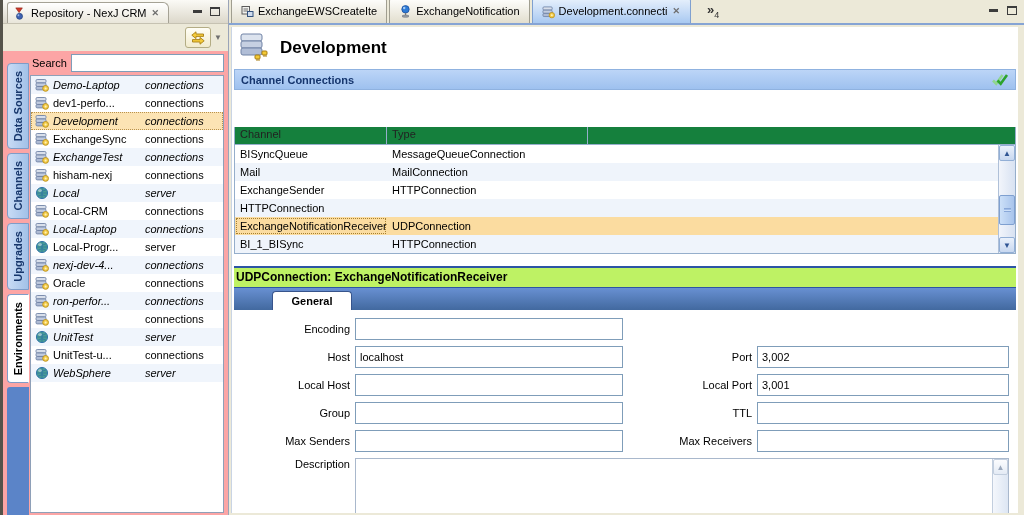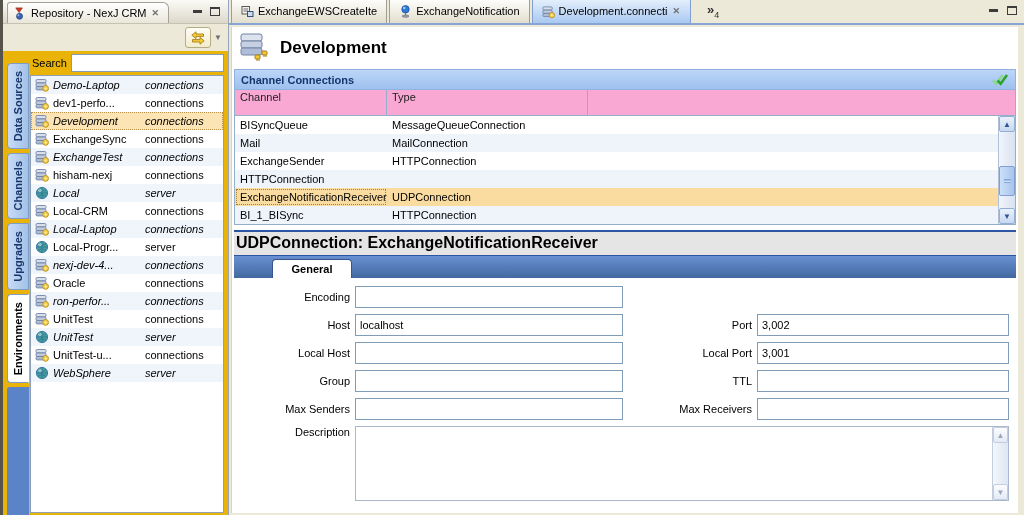--- a/index.html
+++ b/index.html
@@ -3,21 +3,21 @@
 <meta charset="utf-8">
 <style>
   html,body{margin:0;padding:0;width:1024px;height:515px;overflow:hidden;
     font-family:"Liberation Sans", sans-serif;font-size:11px;color:#000;background:#ECE9D8;}
   *{box-sizing:border-box;}
 
   
   .frame-edge{position:absolute;left:0;top:0;bottom:0;width:3px;background:#55534A;}
 
   
-  .left-panel{position:absolute;left:3px;top:0;bottom:0;width:226px;background:#eab308;
+  .left-panel{position:absolute;left:3px;top:0;bottom:0;width:226px;background:#fca5a5;
     border-right:1px solid #9AA4B8;display:flex;flex-direction:column;}
   .lp-titlebar{height:24px;background:linear-gradient(#FBFAF6,#DCD8CA);display:flex;align-items:stretch;
     border-bottom:1px solid #C6C2B2;}
   .lp-titletab{display:flex;align-items:center;gap:4px;padding:0 8px 0 5px;background:linear-gradient(#FFFFFF,#E9E6DA);
     border:1px solid #A5A295;border-bottom:none;border-radius:3px 6px 0 0;margin:2px 0 0 4px;}
   .lp-title{white-space:nowrap;}
   .closex{color:#6E6E6E;font-size:9px;font-weight:bold;padding:0 1px;cursor:default;}
   .lp-winbtns{margin-left:auto;display:flex;align-items:center;gap:8px;padding-right:8px;}
   .icon-min{width:9px;height:3px;background:#3C3C3C;display:inline-block;}
   .icon-max{width:10px;height:9px;border:1px solid #3C3C3C;border-top:2px solid #3C3C3C;display:inline-block;}
@@ -62,43 +62,43 @@
   .econtent{position:absolute;left:2px;right:6px;top:27px;bottom:2px;background:#fff;overflow:hidden;
     border-left:1px solid #C9D4E4;padding:0 2px;}
   .page-header{height:42px;display:flex;align-items:center;gap:10px;padding-left:4px;}
   .page-title{font-size:17px;font-weight:bold;}
   .banner{height:21px;background:linear-gradient(#BCD5F7,#9EC1EF);border:1px solid #8FB2E0;
     display:flex;align-items:center;padding:0 6px;}
   .banner-title{font-weight:bold;color:#16366E;}
   .banner .chk{margin-left:auto;display:inline-flex;}
 
   .ctable{position:relative;border:1px solid #95AECB;border-top:none;}
-  .thead{height:26px;display:flex;background:#f9a8d4;border-bottom:1px solid #95AECB;}
+  .thead{height:18px;display:flex;background:#15803d;border-bottom:1px solid #95AECB;margin-top:37px;}
   .thead .c{padding:1px 5px;border-right:1px solid #95AECB;color:#222;}
   .c1{width:152px;flex:0 0 152px;}
   .c2{width:201px;flex:0 0 201px;}
   .c3{flex:1;border-right:none !important;}
   .tbody{position:relative;padding-right:17px;}
   .drow{height:18px;display:flex;align-items:center;}
   .drow.alt{background:#EFF4FB;}
   .drow.selected{background:#FBDCA0;}
   .drow .cell{padding:0 5px;white-space:nowrap;overflow:hidden;height:100%;display:flex;align-items:center;}
   .drow.selected .cell.c1{outline:1px dotted #A6802F;outline-offset:-2px;}
   .vsb{position:absolute;top:0;right:0;bottom:0;width:17px;background:linear-gradient(90deg,#F2F5FB,#D8E2F2);
     border-left:1px solid #AFC0D8;display:flex;flex-direction:column;}
   .sb-btn{height:16px;display:flex;align-items:center;justify-content:center;background:linear-gradient(#EAF1FB,#C8D8F0);
     border:1px solid #92AFD6;border-radius:2px;color:#2F5594;font-size:8px;}
   .sb-track{flex:1;position:relative;}
   .sb-thumb{position:absolute;left:0;right:0;height:30px;background:linear-gradient(90deg,#CCE0F8,#A8C4EC);
     border:1px solid #7FA0D0;border-radius:2px;display:flex;align-items:center;justify-content:center;}
   .grip{width:7px;border-top:1px solid #89A8D8;border-bottom:1px solid #89A8D8;height:4px;
     background:repeating-linear-gradient(#9FBCE8 0 1px,#CDE0F8 1px 2px);}
 
-  .detail-header{margin-top:5px;border-top:2px solid #2C55A4;border-bottom:1px solid #2C55A4;
-    padding:2px 4px 3px 2px;font-weight:bold;font-size:16px;background:#e5e5e5;}
+  .detail-header{margin-top:12px;border-top:2px solid #2C55A4;border-bottom:1px solid #2C55A4;
+    padding:2px 4px 3px 2px;font-weight:bold;font-size:12px;background:#bef264;}
   .general-strip{height:22px;background:linear-gradient(#6890D2,#42699F);display:flex;align-items:flex-end;
     padding-left:38px;}
   .gtab{width:80px;height:19px;background:#fff;border:1px solid #37548C;border-bottom:none;border-radius:4px 4px 0 0;
     display:flex;align-items:center;justify-content:center;font-weight:bold;}
 
   .form{padding-top:8px;}
   .frow{display:flex;align-items:center;margin-bottom:6px;}
   .flabel{width:121px;flex:0 0 121px;text-align:right;padding-right:5px;white-space:nowrap;}
   .finput{width:268px;height:22px;border:1px solid #7F9DB9;background:#fff;font:inherit;padding:1px 4px;}
   .flabel2{flex:1;text-align:right;padding-right:5px;white-space:nowrap;}

